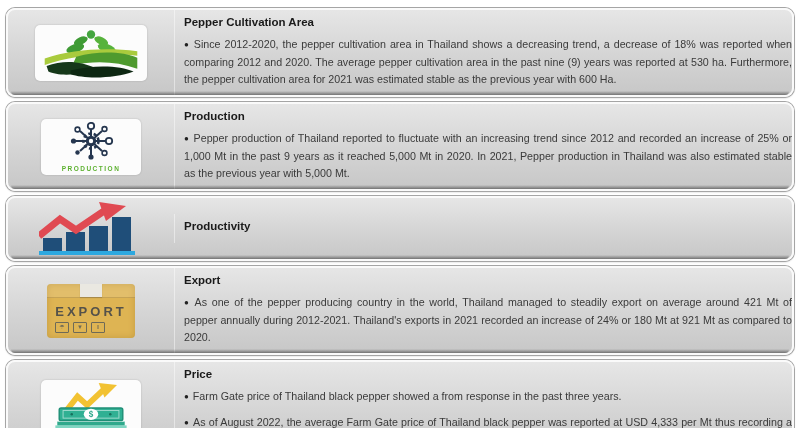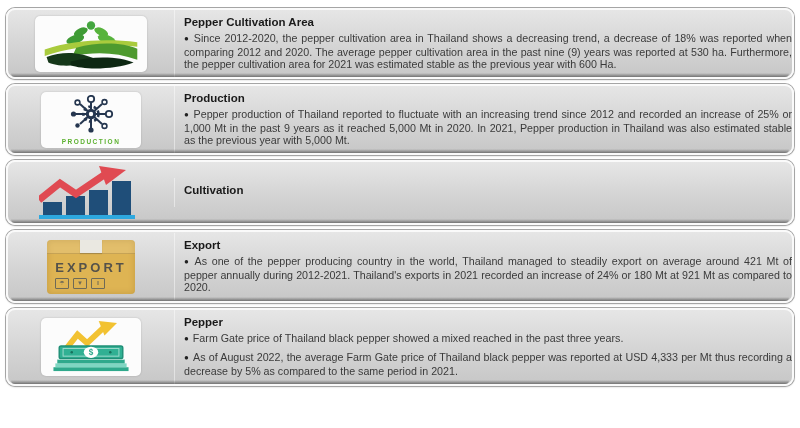--- a/index.html
+++ b/index.html
@@ -18,21 +18,21 @@
     content:"";position:absolute;left:3px;right:3px;bottom:0;height:4px;
     background:linear-gradient(180deg,rgba(0,0,0,0) 0%,rgba(45,45,45,0.55) 100%);
     border-radius:0 0 7px 7px;pointer-events:none;
   }
   .c1{min-height:62px}.c2{min-height:67px}.c3{min-height:65px}.c4{min-height:73px}.c5{min-height:73px}
   .icon-col{width:166px;min-width:166px;display:flex;align-items:center;justify-content:center;}
   .icon-box{background:#fcfcfc;border-radius:5px;padding:3px 6px;box-shadow:0 0 2px rgba(0,0,0,0.2);display:flex;flex-direction:column;align-items:center;}
   .icon-caption{color:#5db130;font-size:6.5px;font-weight:bold;letter-spacing:1.5px;margin-top:1px;}
   .content{flex:1;padding:5px 0 7px 9px;border-left:1px solid rgba(255,255,255,0.45);}
   .title{font-size:11.5px;font-weight:bold;color:#1a1a1a;margin:1px 0 4px 0;}
-  .bullet-line{font-size:10.7px;line-height:12px;color:#3a3a3a;text-align:justify;margin:0 0 5px 0;}
+  .bullet-line{font-size:10.7px;line-height:17px;color:#3a3a3a;text-align:justify;margin:8px 0 5px 0;}
   .bullet-line:last-child{margin-bottom:0;}
   .bullet-mark{font-size:8px;margin-right:4px;position:relative;top:-1px;color:#222;}
   
   .export-box{position:relative;width:88px;height:54px;background:#deb453;border-radius:4px;box-shadow:inset 0 0 6px rgba(120,85,20,0.25);}
   .export-flap{position:absolute;top:0;left:0;right:0;height:13px;background:rgba(255,255,255,0.14);border-bottom:1px solid rgba(110,80,20,0.25);border-radius:4px 4px 0 0;}
   .export-tape{position:absolute;top:0;left:33px;width:22px;height:13px;background:#eae8e1;box-shadow:0 1px 1px rgba(0,0,0,0.15);}
   .export-word{position:absolute;top:20px;left:0;right:0;text-align:center;color:#55524a;font-weight:bold;font-size:13px;letter-spacing:3px;}
   .export-marks{position:absolute;top:38px;left:8px;display:flex;gap:4px;}
   .export-marks span{display:inline-block;width:12px;height:9px;border:1px solid #6e6a57;color:#6e6a57;font-size:6px;line-height:9px;text-align:center;border-radius:1px;}
 </style>
@@ -104,21 +104,21 @@
         <rect x="4" y="36" width="19" height="13" fill="#1f4e79"></rect>
         <rect x="27" y="30" width="19" height="19" fill="#1f4e79"></rect>
         <rect x="50" y="24" width="19" height="25" fill="#1f4e79"></rect>
         <rect x="73" y="15" width="19" height="34" fill="#1f4e79"></rect>
         <rect x="0" y="49" width="96" height="4" fill="#2da8df"></rect>
         <polyline points="0,34 21,17 37,28 68,7" fill="none" stroke="#e04a52" stroke-width="7"></polyline>
         <polygon points="60,0 87,4 67,19" fill="#e04a52"></polygon>
       </svg>
     </div>
     <div class="content">
-      <div class="title">Cultivation</div>
+      <div class="title">Productivity</div>
     </div>
   </div>
 
   <div class="card c4">
     <div class="icon-col">
       <div class="export-box">
         <div class="export-flap"></div>
         <div class="export-tape"></div>
         <div class="export-word">EXPORT</div>
         <div class="export-marks">
@@ -147,19 +147,19 @@
           <rect x="12" y="26" width="66" height="13" rx="2" fill="#30b093" stroke="#1f8f77" stroke-width="1.5"></rect>
           <rect x="16" y="28.5" width="58" height="8" fill="none" stroke="rgba(255,255,255,0.55)" stroke-width="1"></rect>
           <ellipse cx="45" cy="32.5" rx="7.5" ry="5.8" fill="#ffffff"></ellipse>
           <text x="45" y="35.5" text-anchor="middle" font-size="8.5" font-weight="bold" fill="#2fa98c" font-family="Liberation Sans, sans-serif">$</text>
           <circle cx="25" cy="32.5" r="1.3" fill="#17705c"></circle>
           <circle cx="65" cy="32.5" r="1.3" fill="#17705c"></circle>
         </svg>
       </div>
     </div>
     <div class="content">
-      <div class="title">Pepper</div>
-      <p class="bullet-line"><span class="bullet-mark">●</span><span>Farm Gate price of Thailand black pepper showed a mixed reached in the past three years.</span></p>
+      <div class="title">Price</div>
+      <p class="bullet-line"><span class="bullet-mark">●</span><span>Farm Gate price of Thailand black pepper showed a from response in the past three years.</span></p>
       <p class="bullet-line"><span class="bullet-mark">●</span><span>As of August 2022, the average Farm Gate price of Thailand black pepper was reported at USD 4,333 per Mt thus recording a decrease by 5% as compared to the same period in 2021.</span></p>
     </div>
   </div>
 
 </div>
 
 </body></html>

